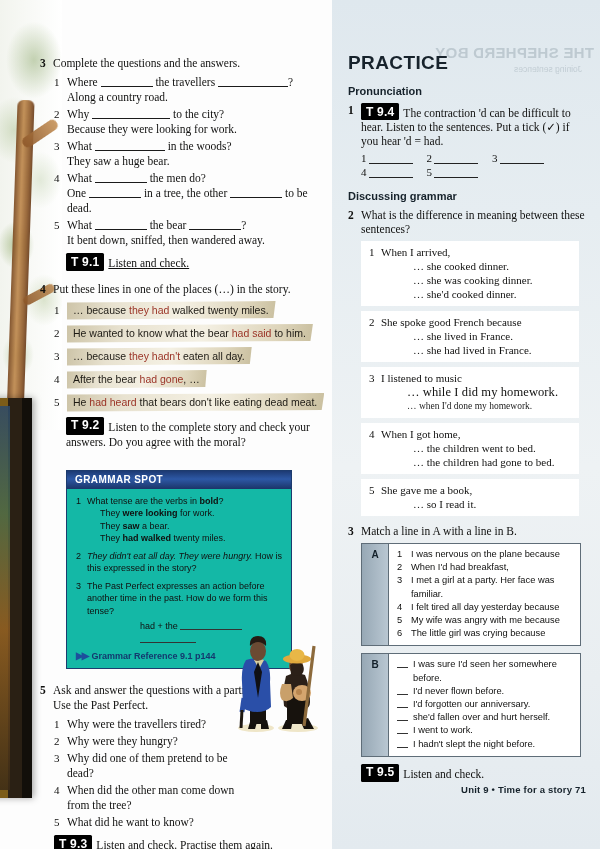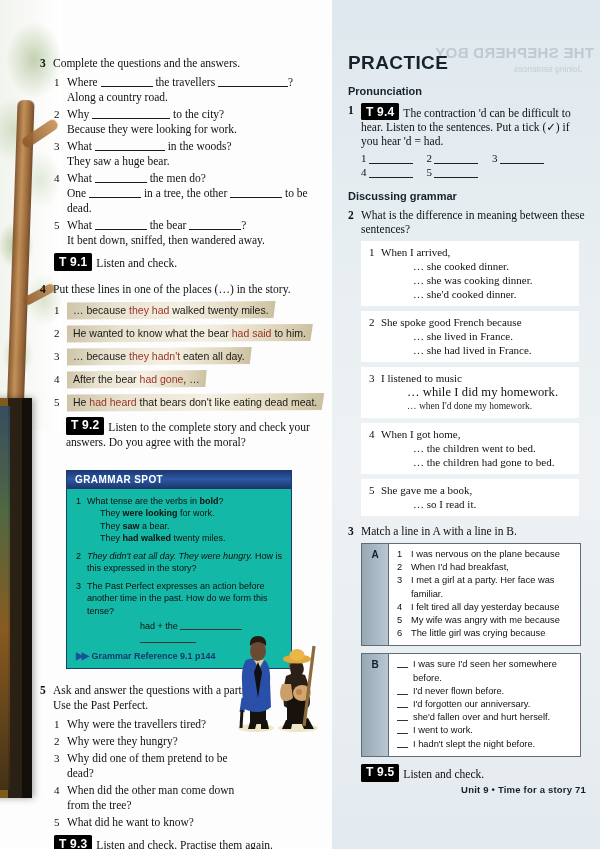--- a/index.html
+++ b/index.html
@@ -248,21 +248,21 @@
         <span class="qt">
           <span>What</span>
           <span class="blank b52"></span>
           <span>the bear</span>
           <span class="blank b52"></span><span>?</span>
           <span class="ans">It bent down, sniffed, then wandered away.</span>
         </span>
       </li>
     </ol>
 
-    <div class="tline" style="margin-left:14px;">
+    <div class="tline" style="margin-left:26px;text-decoration:underline;">
       <span class="tbadge">T 9.1</span><span>Listen and check.</span>
     </div>
 
     <div class="exercise" style="margin-top:11px;">
       <div class="exnum">4</div>
       <div class="exbody lead">Put these lines in one of the places (…) in the story.</div>
     </div>
 
     <div class="strips" style="margin-left:14px;">
       <div class="striprow">

